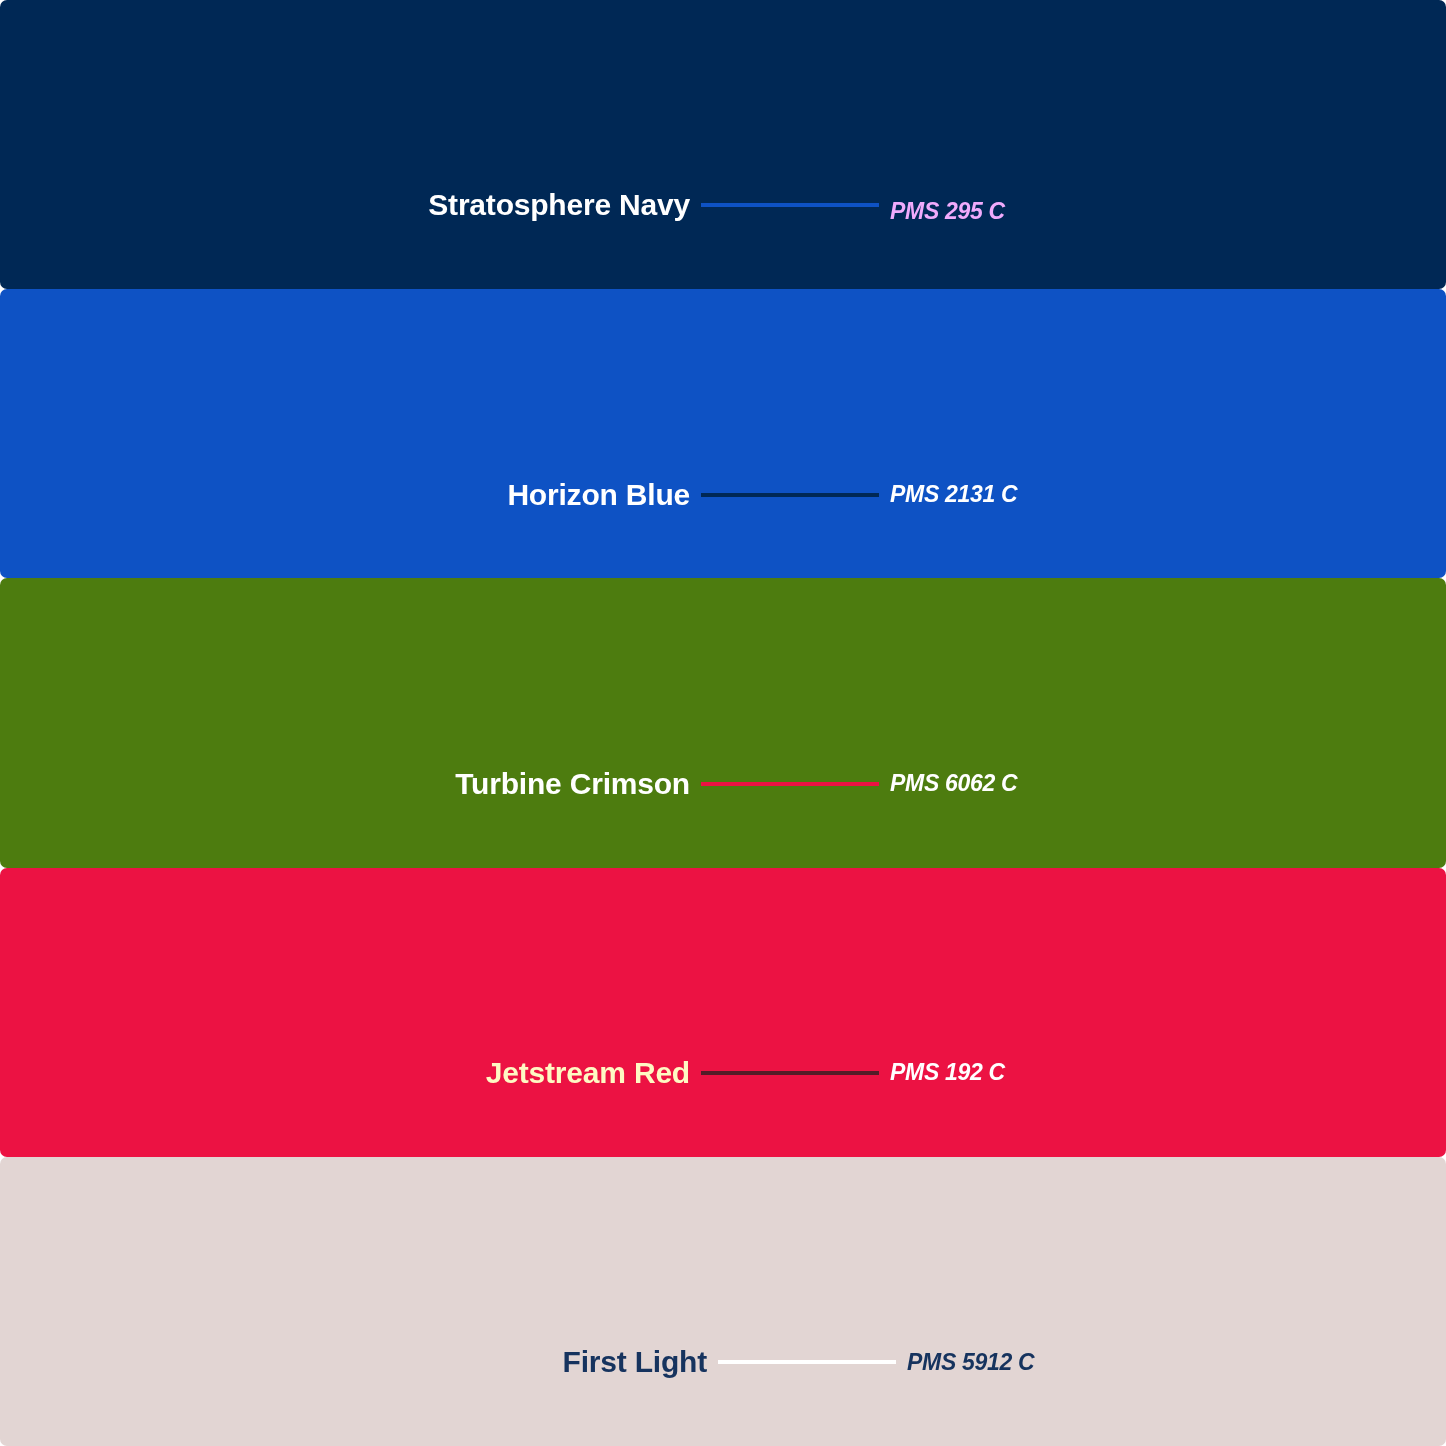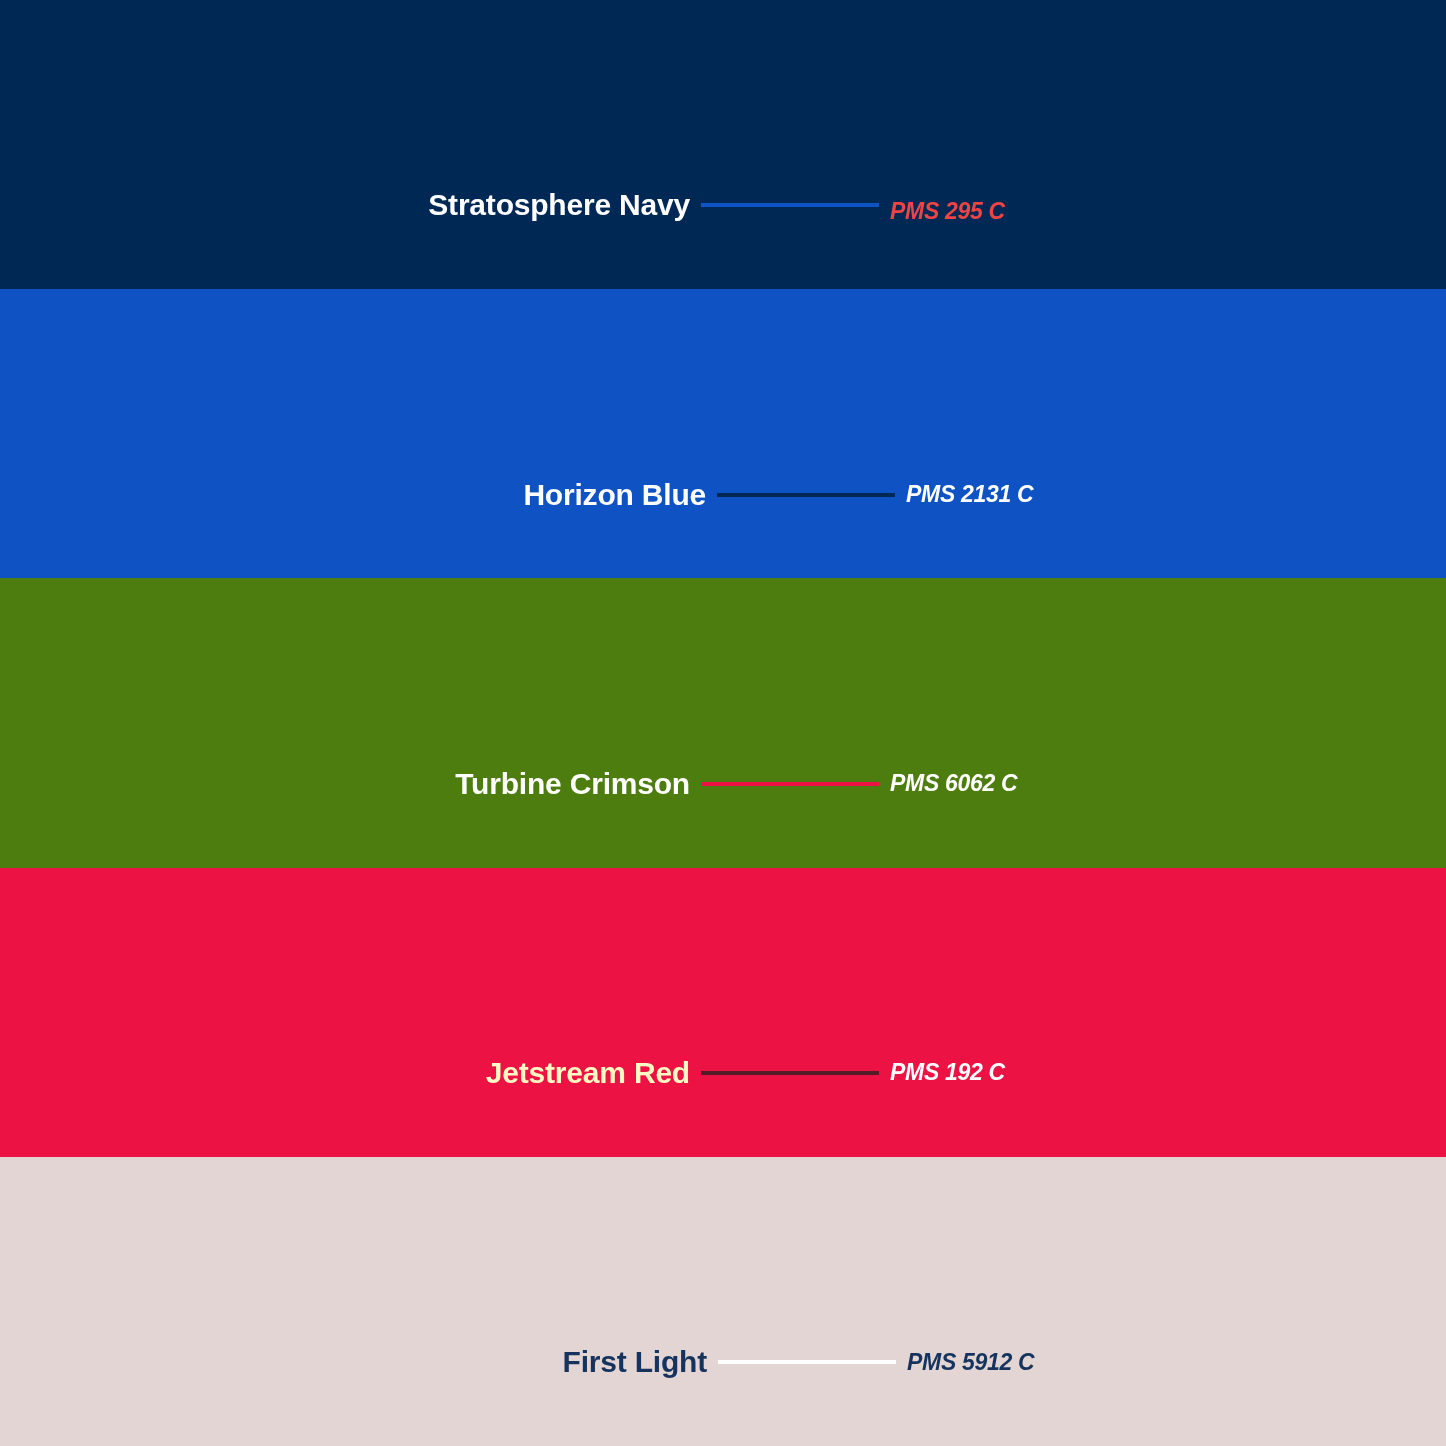--- a/index.html
+++ b/index.html
@@ -17,20 +17,21 @@
     width: 1446px;
     height: 1446px;
     display: flex;
     flex-direction: column;
   }
   .swatch-band {
     position: relative;
     flex: 1 1 0;
     width: 100%;
     min-height: 0;
+    border-radius: 7px;
   }
   .band-row {
     position: absolute;
     left: 0;
     top: 71%;
     transform: translateY(-50%);
     width: 1446px;
     display: flex;
     align-items: center;
     height: 48px;
@@ -74,27 +75,27 @@
 <body>
 
 <div id="palette">
 
   <div class="swatch-band" style="background-color: rgb(0, 40, 85);">
     <div class="band-row">
       <div class="swatch-name" style="color: rgb(255, 255, 255);">Stratosphere Navy</div>
       <div class="connector-wrap">
         <span class="connector-line" style="background-color: rgb(14, 82, 196);"></span>
       </div>
-      <div class="pms-code" style="color: #ef4444; margin-top: 12px;">PMS 295 C</div>
+      <div class="pms-code" style="color: #f0abfc; margin-top: 12px;">PMS 295 C</div>
     </div>
   </div>
 
   <div class="swatch-band" style="background-color: rgb(14, 82, 196);">
     <div class="band-row">
-      <div class="swatch-name" style="color: rgb(255, 255, 255); padding-left: 16px;">Horizon Blue</div>
+      <div class="swatch-name" style="color: rgb(255, 255, 255);">Horizon Blue</div>
       <div class="connector-wrap">
         <span class="connector-line" style="background-color: rgb(0, 40, 85);"></span>
       </div>
       <div class="pms-code" style="color: rgb(255, 255, 255);">PMS 2131 C</div>
     </div>
   </div>
 
   <div class="swatch-band" style="background-color: #4d7c0f; text-decoration: underline;">
     <div class="band-row">
       <div class="swatch-name" style="color: rgb(255, 255, 255);">Turbine Crimson</div>

